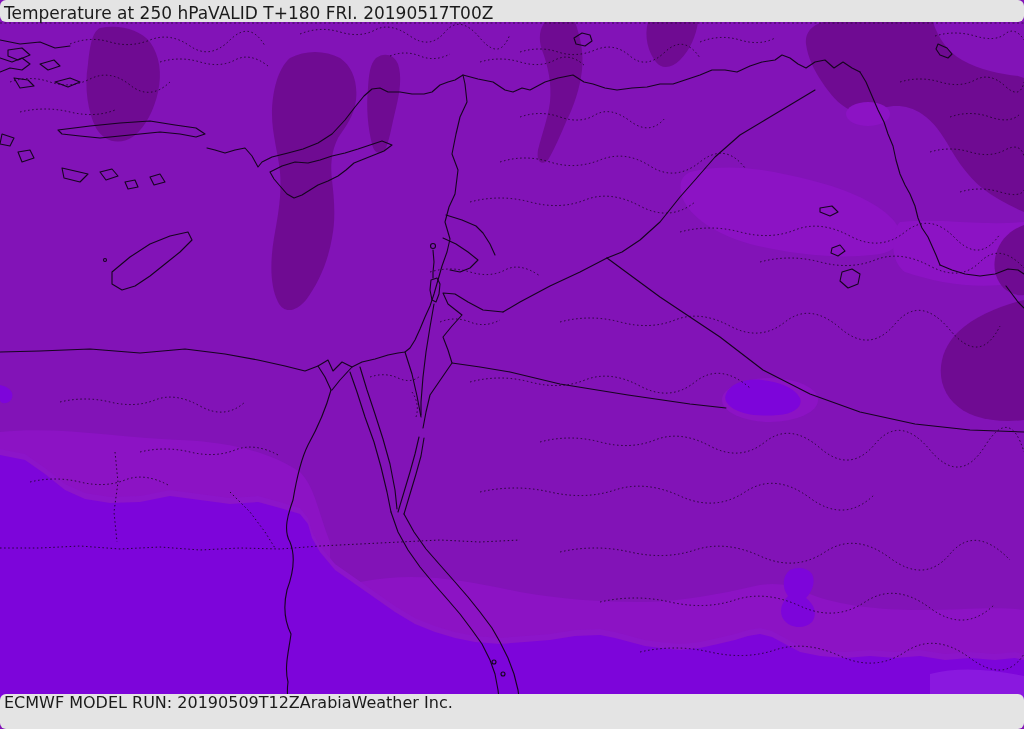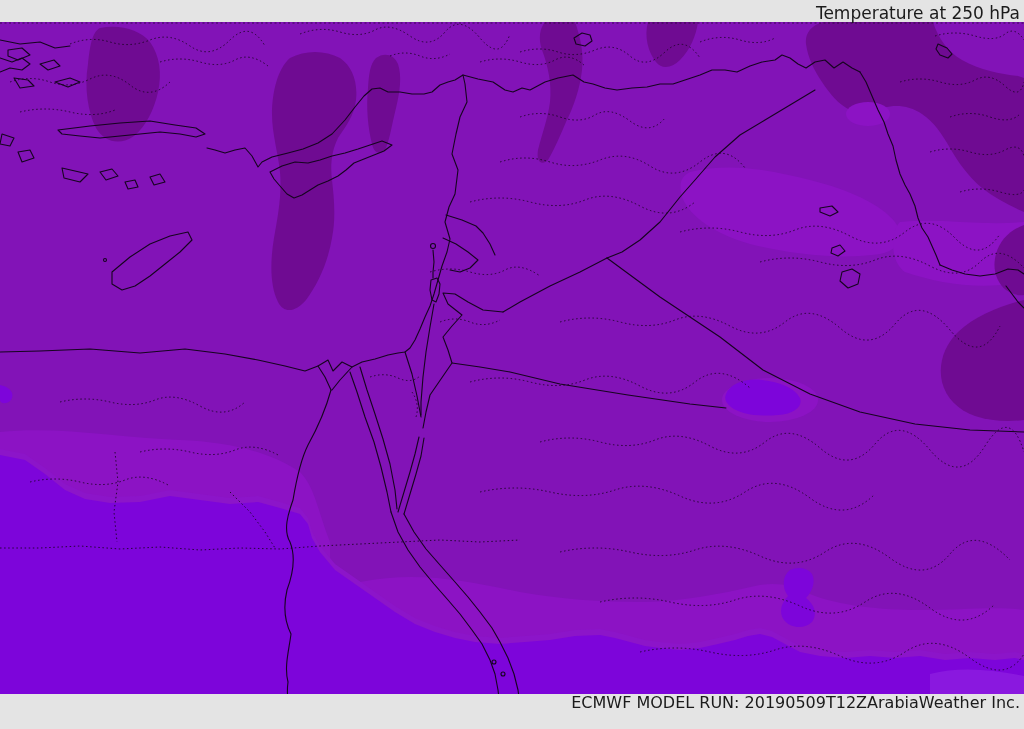--- a/index.html
+++ b/index.html
@@ -3,42 +3,44 @@
 <meta charset="utf-8">
 <style>
   html,body{margin:0;padding:0;}
   body{
     width:1024px;height:729px;position:relative;overflow:hidden;
     font-family:"DejaVu Sans","Liberation Sans",sans-serif;
     background:var(--c-temp_base,#8213b7);
   }
   .bar{
     position:absolute;left:0;right:0;background:var(--c-bar_bg,#e4e4e4);
-    color:var(--c-bar_text,#1b1b1b);display:flex;justify-content:flex-end;
+    color:var(--c-bar_text,#1b1b1b);display:flex;justify-content:flex-start;
     z-index:5;
+    border-radius:6px;
   }
   .bar.top{top:0;height:22px;font-size:17px;line-height:26px;padding:0 4px;overflow:visible;}
   .bar.bottom{bottom:0;height:35px;font-size:16px;line-height:18px;padding:0 4px;overflow:hidden;}
   .map{position:absolute;top:22px;left:0;width:1024px;height:690px;}
   svg{display:block;}
   .f-base{fill:var(--c-temp_base,#8213b7);}
   .f-dark{fill:var(--c-temp_dark,#6f0b92);}
   .f-light{fill:var(--c-temp_light,#8c13c4);}
   .f-violet{fill:var(--c-temp_violet,#7d05da);}
   .f-fringe{fill:var(--c-temp_violet_fringe,#8c15c9);}
   .f-vlight{fill:var(--c-temp_violet_light,#8a18df);}
   .ln{stroke:var(--c-line,#16041f);fill:none;stroke-width:1.1;stroke-linejoin:round;stroke-linecap:round;}
   .dot{stroke:var(--c-line,#16041f);fill:none;stroke-width:1;stroke-dasharray:1.5 2.6;opacity:.85;}
   .edge{stroke:var(--c-line,#16041f);fill:none;stroke-width:1;stroke-dasharray:2 2.5;opacity:.65;}
 </style>
 </head>
 <body>
 
 <div class="bar top">
   <span>Temperature at 250 hPa</span>
+  <span>VALID T+180 FRI. 20190517T00Z</span>
 </div>
 
 <div class="map">
 <svg width="1024" height="690" viewBox="0 0 1024 690">
 
   <rect class="f-base" x="0" y="0" width="1024" height="690"></rect>
 
   <g>
     <path class="f-light" d="M0,410 C60,404 120,416 180,418 C230,420 270,430 300,450 C315,465 318,490 330,520 L330,560 L0,560 Z"></path>
     <path class="f-light" d="M360,560 C420,548 470,560 520,570 C560,577 600,580 640,580 C680,580 720,572 755,564 C775,560 790,562 810,572 C840,584 880,588 920,588 C960,588 1000,584 1024,588 L1024,690 L360,690 Z"></path>

